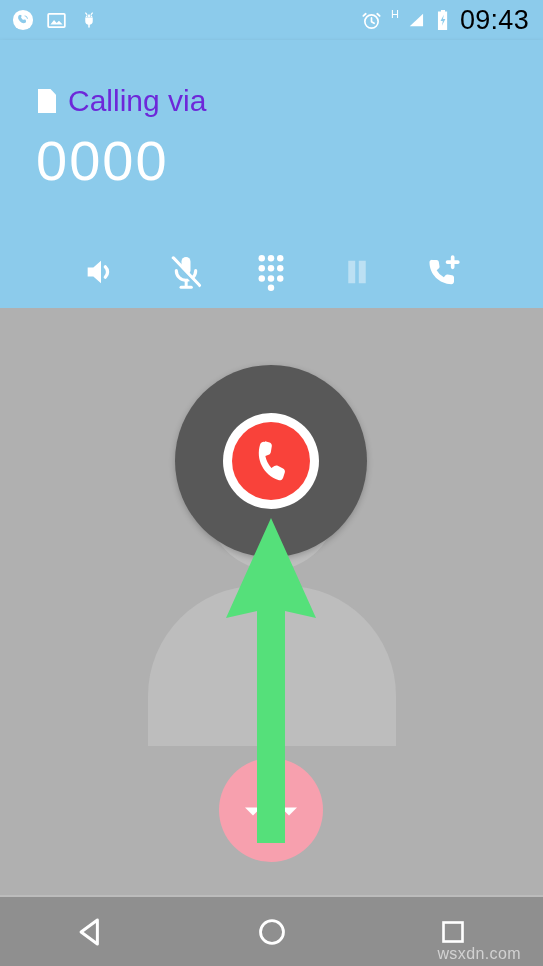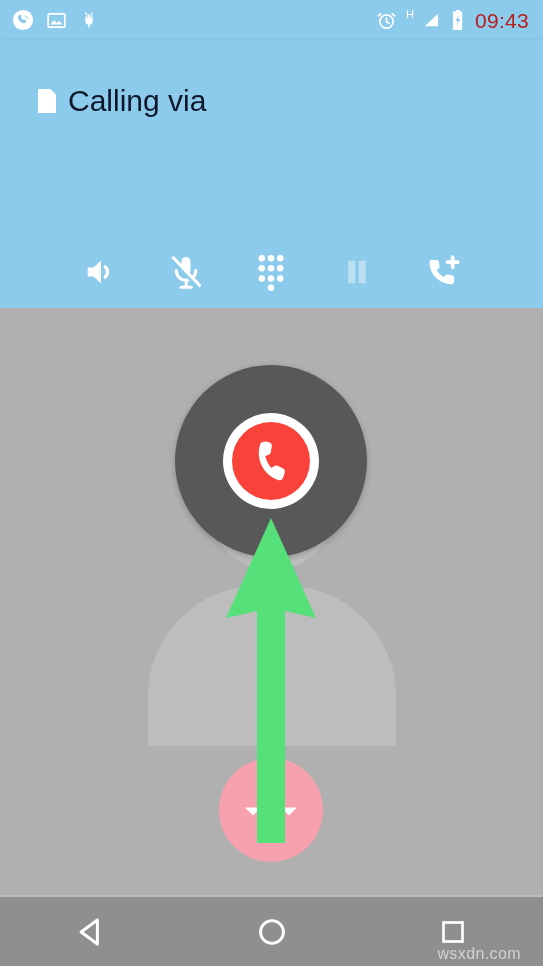--- a/index.html
+++ b/index.html
@@ -41,22 +41,22 @@
     align-items: center;
     gap: 9px;
   }
   .sb-icon {
     display: inline-flex;
     align-items: center;
     justify-content: center;
     line-height: 0;
   }
   #status-clock {
-    color: #b91c1c;
-    font-size: 21px;
+    color: #000000;
+    font-size: 27px;
     letter-spacing: 0.3px;
     line-height: 1;
     padding-left: 1px;
   }
   #signal-h {
     color: #ffffff;
     font-size: 11px;
     line-height: 1;
     position: relative;
     top: -6px;
@@ -74,21 +74,21 @@
   }
   #calling-via-row {
     position: absolute;
     left: 36px;
     top: 46px;
     display: flex;
     align-items: center;
     gap: 10px;
   }
   #calling-via-label {
-    color: #0f172a;
+    color: #6d28d9;
     font-size: 30px;
     font-weight: 300;
     line-height: 1;
     white-space: nowrap;
   }
   #phone-number {
     position: absolute;
     left: 36px;
     top: 90px;
     color: #ffffff;
@@ -314,20 +314,21 @@
 
     <div id="calling-via-row">
       <span class="sb-icon">
         <svg width="22" height="28" viewBox="0 0 22 28">
           <path d="M2 2h12.5L20 7.8V26H2z" fill="#ffffff"></path>
         </svg>
       </span>
       <span id="calling-via-label">Calling via</span>
     </div>
 
+    <div id="phone-number">0000</div>
 
     <div id="call-controls">
 
       <button class="ctrl-btn">
         <span class="sb-icon">
           <svg width="40" height="40" viewBox="0 0 24 24">
             <path d="M4 9.3h3.4L12 5.2v13.6L7.4 14.7H4z" fill="#ffffff"></path>
             <path d="M14.6 8.9a4.3 4.3 0 0 1 0 6.2" stroke="#ffffff" stroke-width="2" fill="none" stroke-linecap="round"></path>
           </svg>
         </span>

